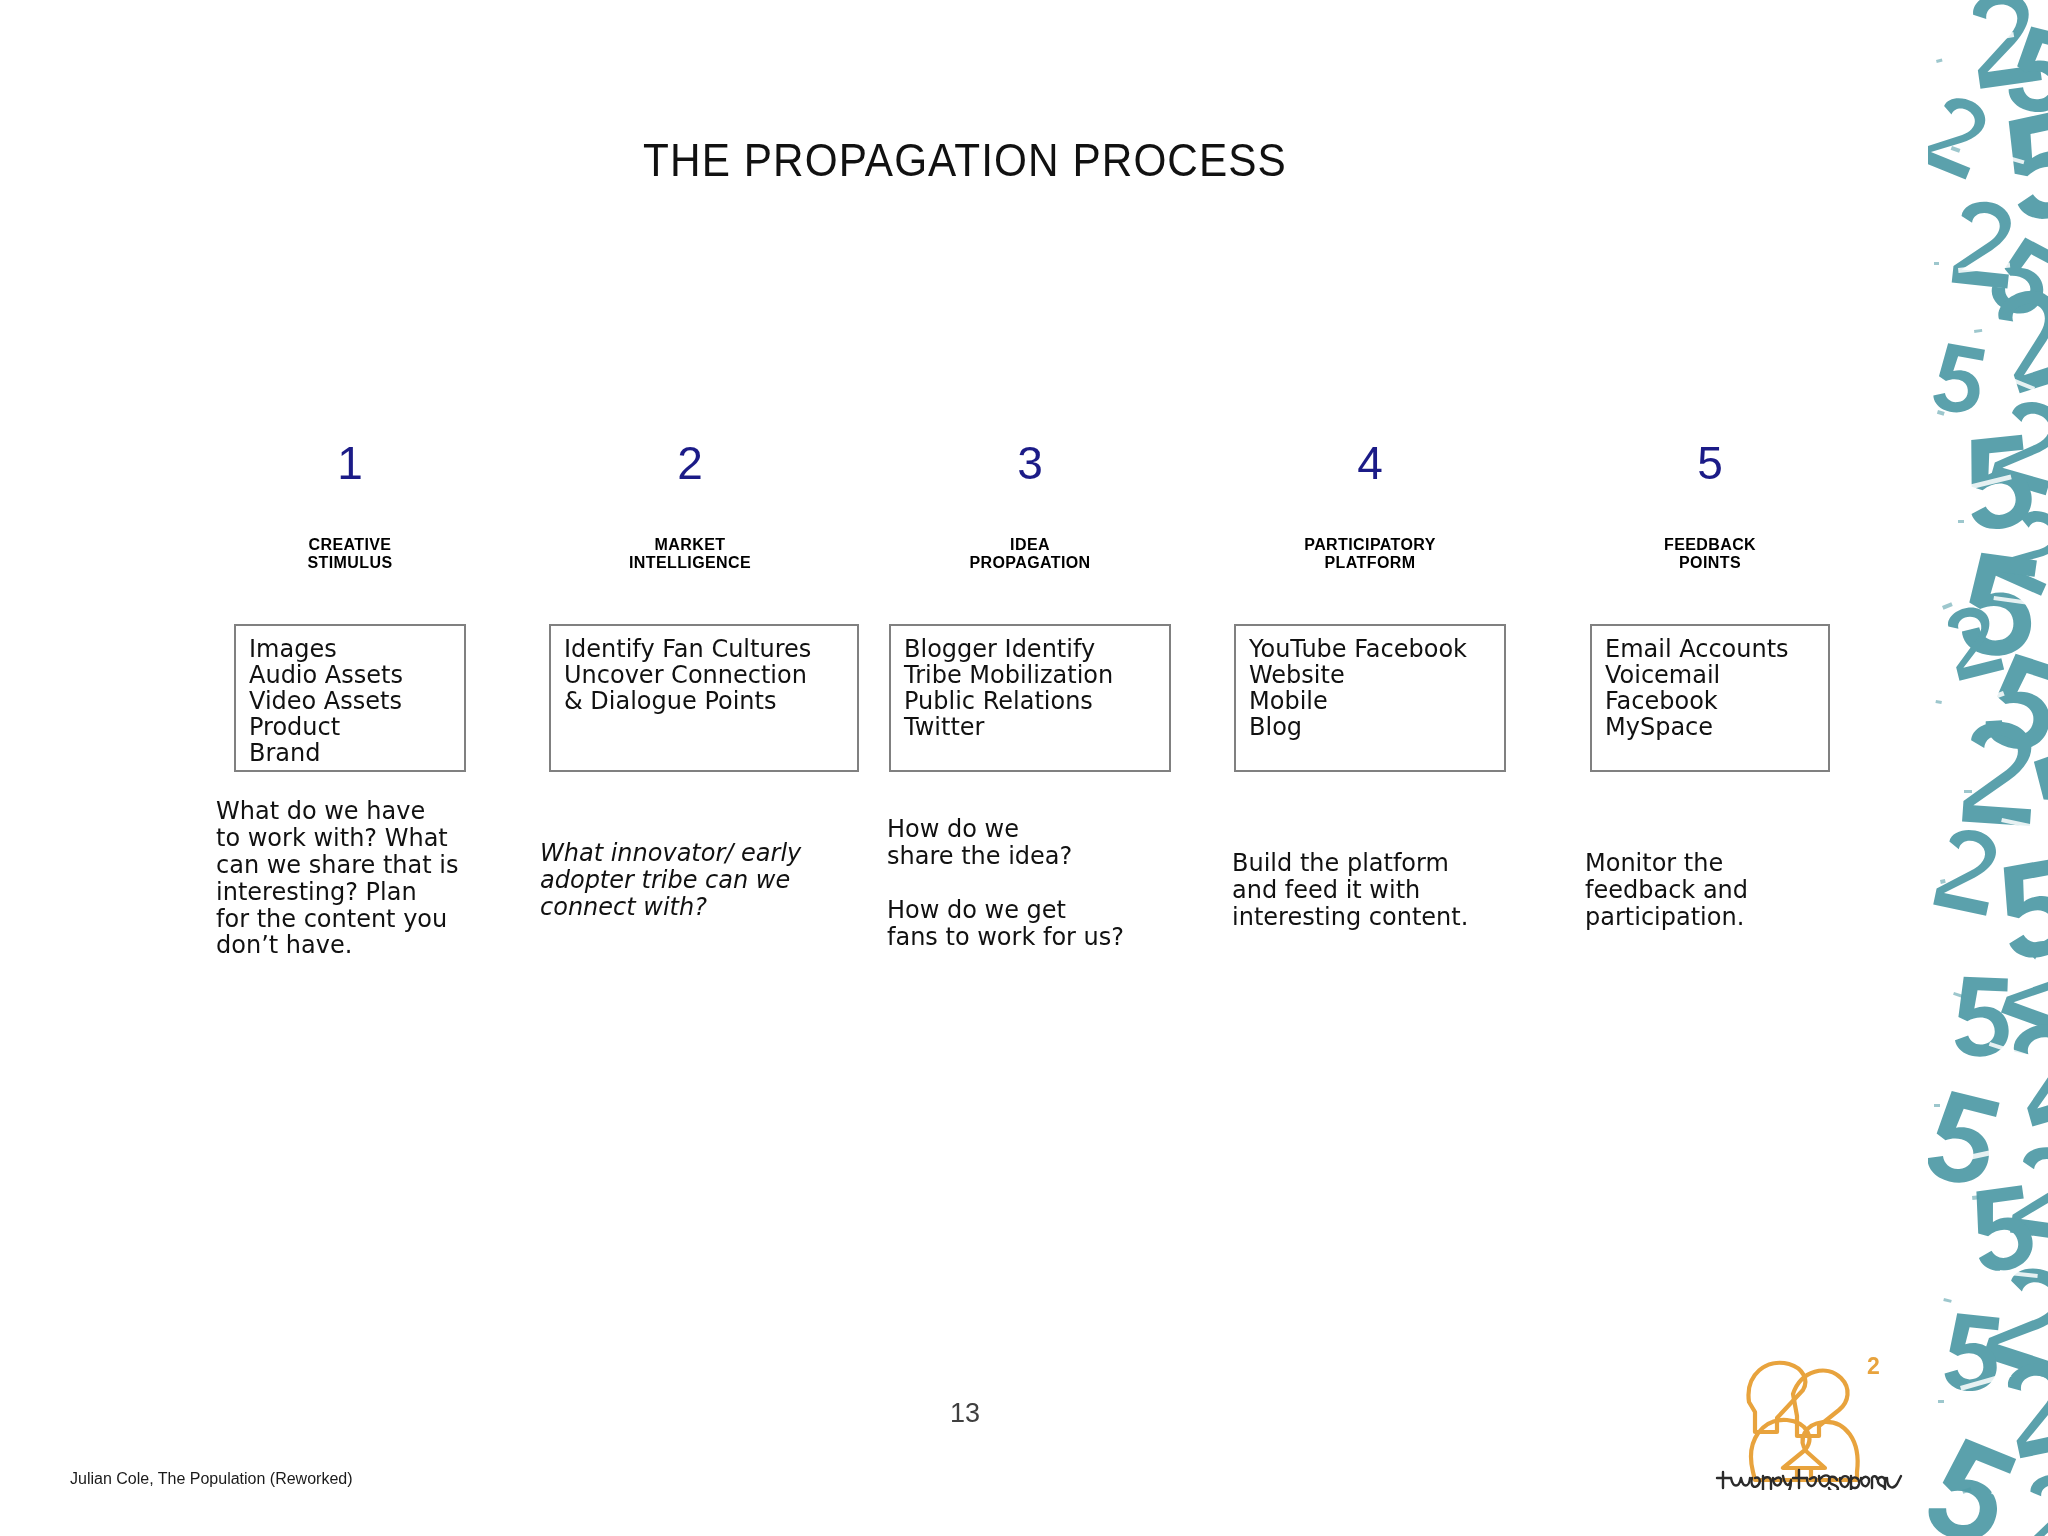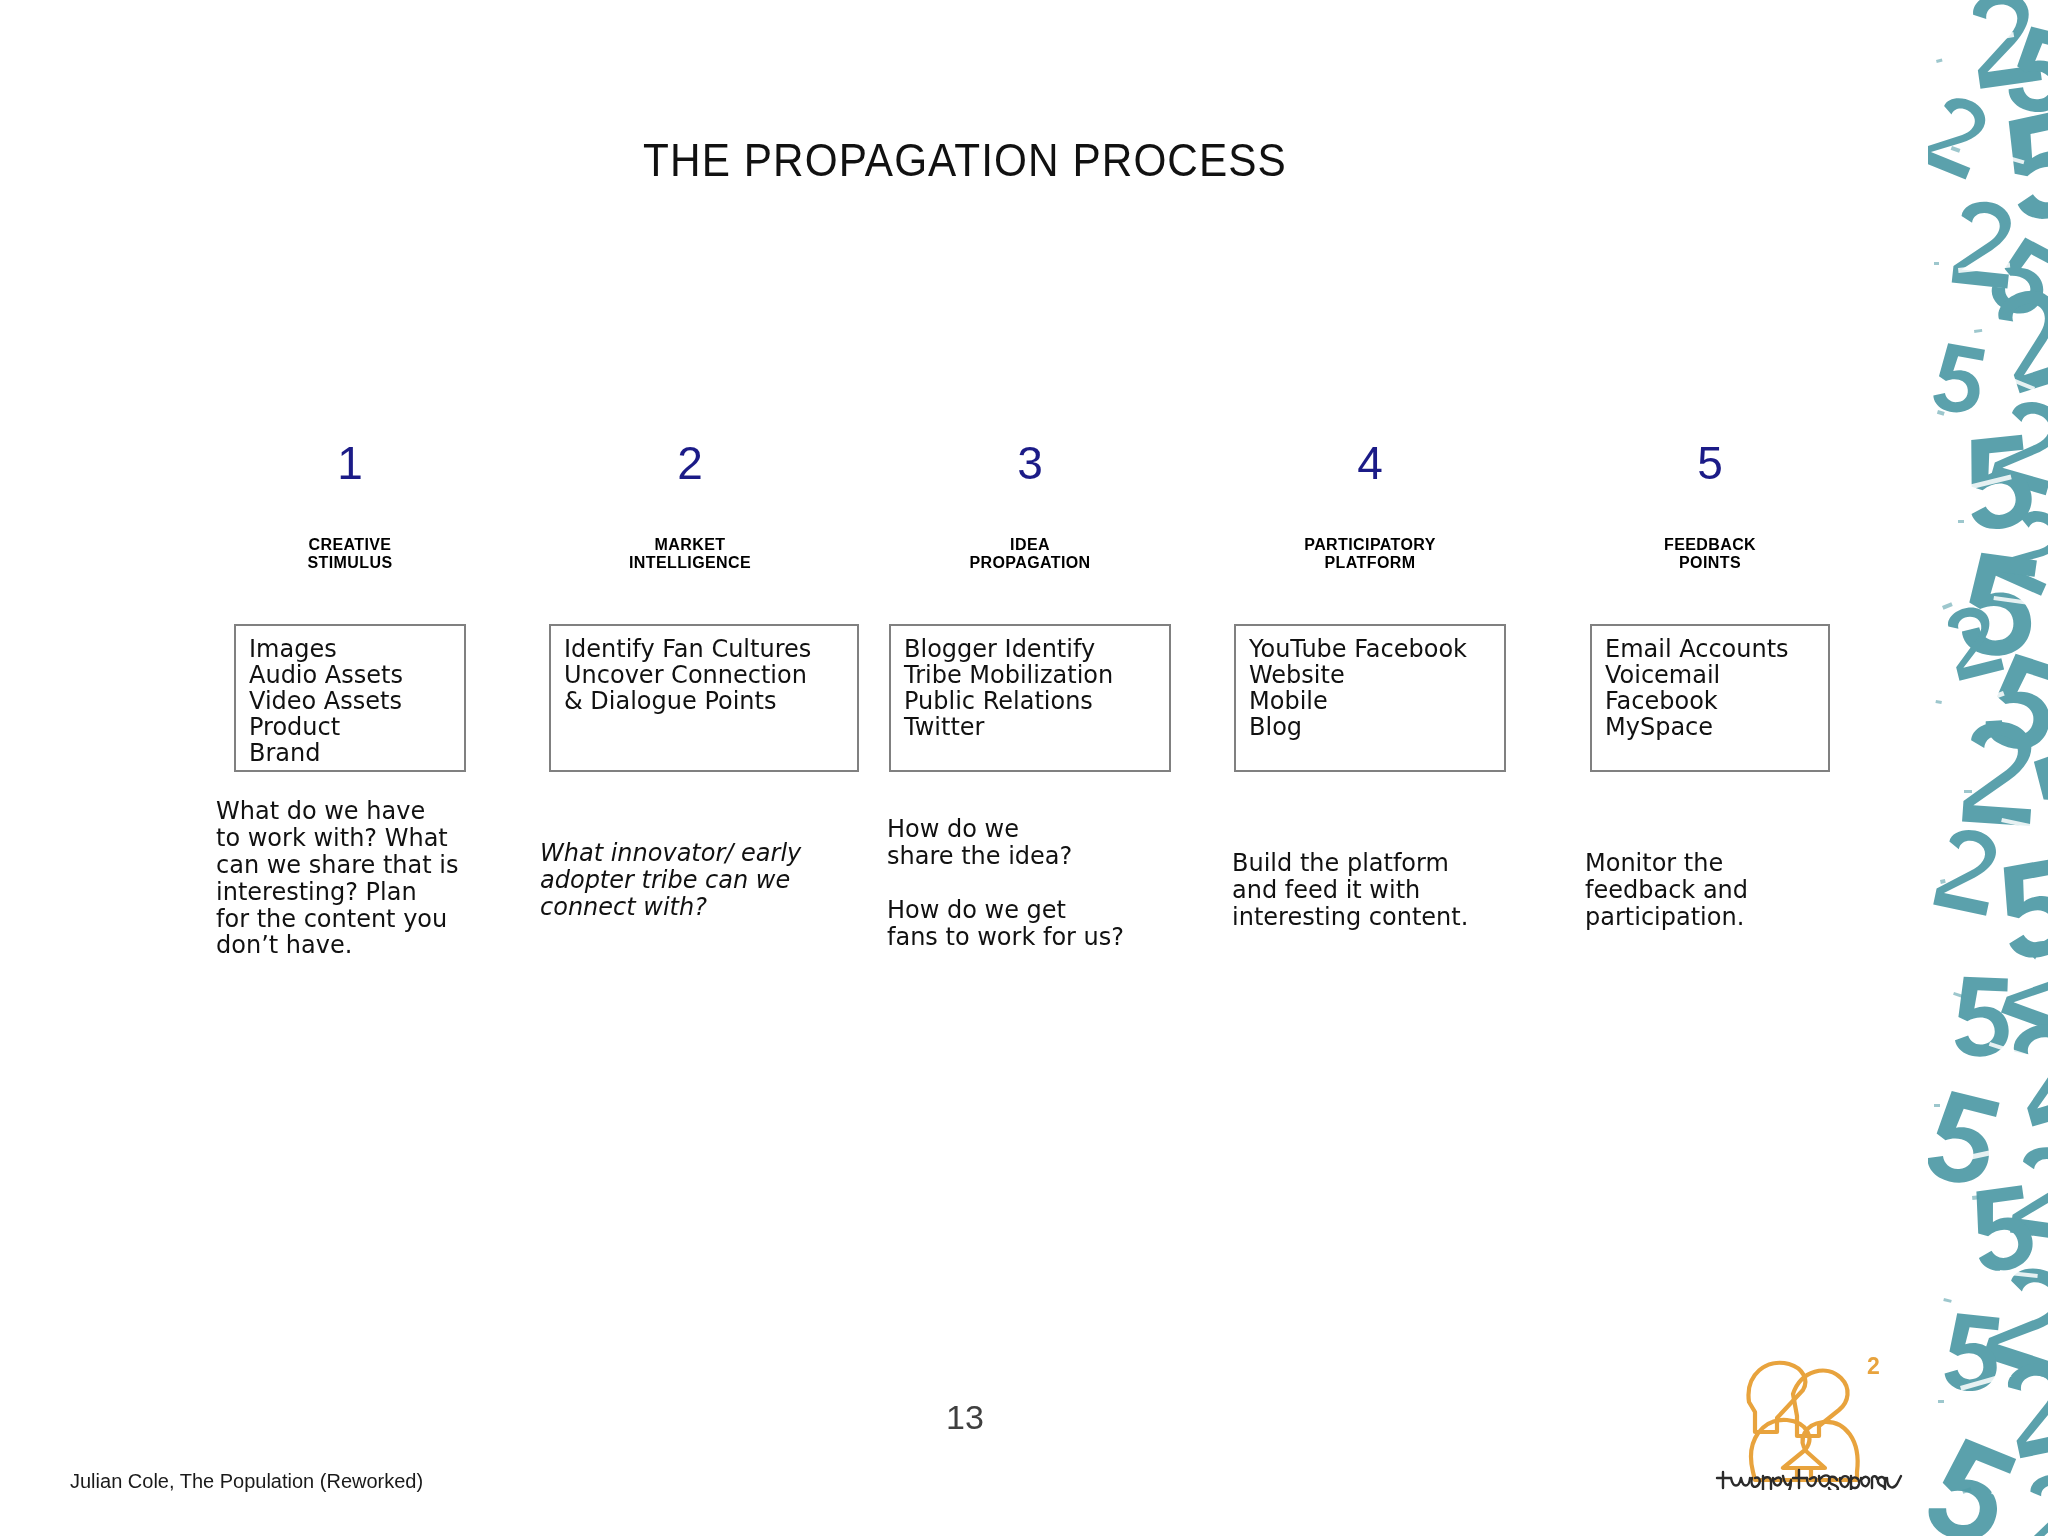--- a/index.html
+++ b/index.html
@@ -139,29 +139,29 @@
   .column[data-col="5"] .col-desc { width: 250px; }
 
   
   #page-number {
     position: absolute;
     top: 1398px;
     left: 0;
     width: 1930px;
     text-align: center;
     font-family: "Liberation Sans Narrow", "Liberation Sans", sans-serif;
-    font-size: 34px;
+    font-size: 27px;
     color: #3f3f3f;
   }
   #attribution {
     position: absolute;
     left: 70px;
     top: 1470px;
     font-family: "Liberation Sans Narrow", "Liberation Sans", sans-serif;
-    font-size: 20px;
+    font-size: 16px;
     color: #1a1a1a;
     white-space: nowrap;
   }
 
   
   #brand-logo {
     position: absolute;
     left: 1715px;
     top: 1340px;
     width: 190px;

